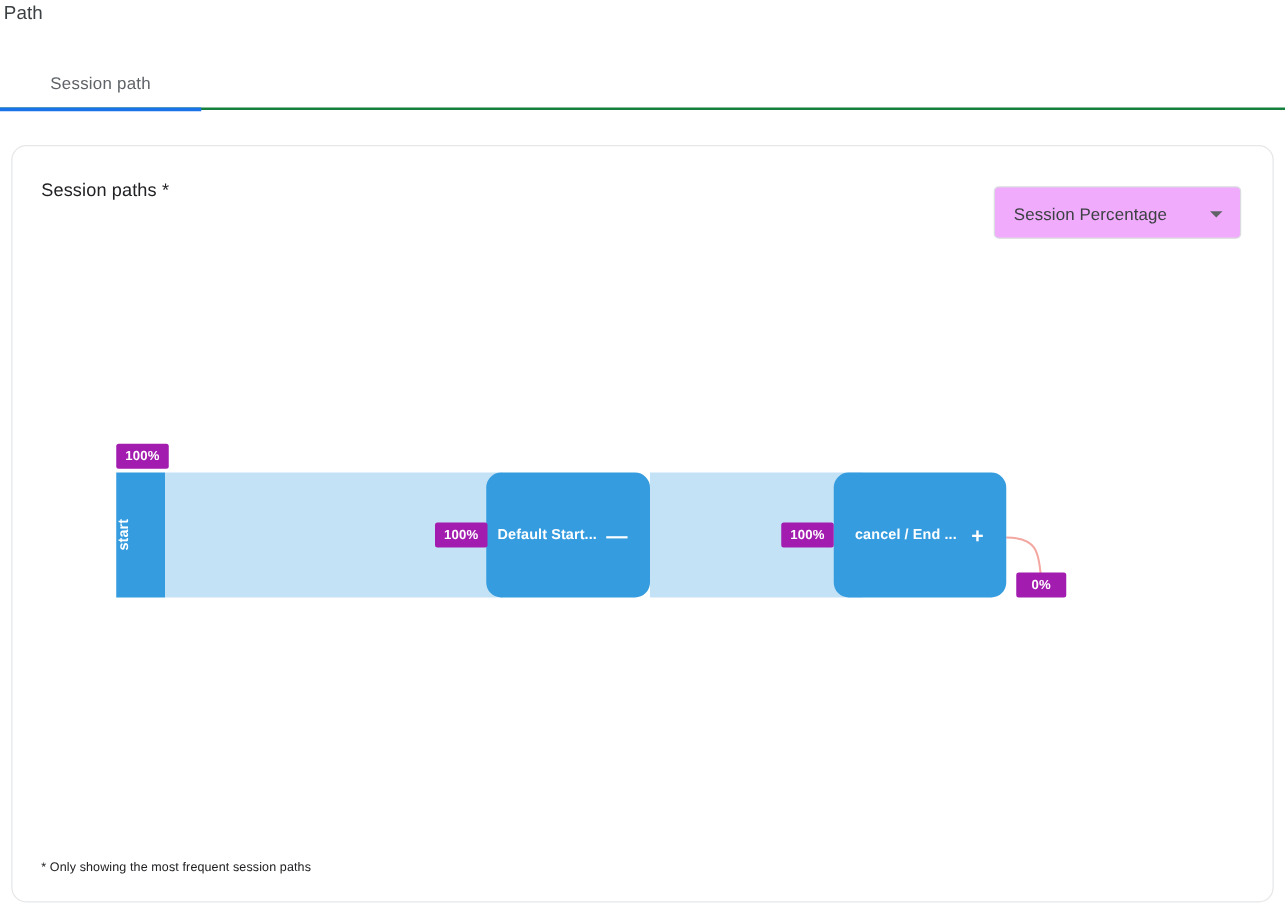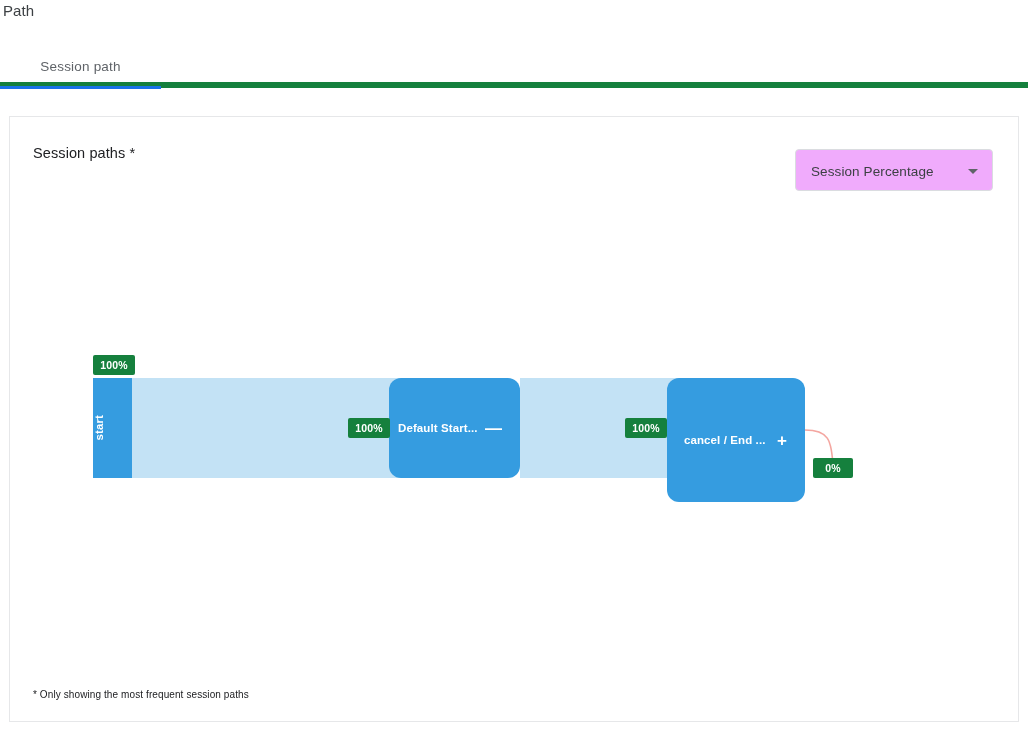--- a/index.html
+++ b/index.html
@@ -17,21 +17,21 @@
     font-size: 15px;
     color: #3c4043;
     letter-spacing: .1px;
   }
 
   
   #tabbar {
     position: absolute;
     left: 0; top: 44px;
     width: 1028px; height: 44px;
-    border-bottom: 6px solid #15803d;
+    border-bottom: 2px solid #15803d;
   }
   .tab {
     position: absolute;
     top: 0; height: 44px;
     display: flex; align-items: center; justify-content: center;
     font-size: 13.5px;
     color: #5f6368;
     letter-spacing: .2px;
     cursor: pointer;
     user-select: none;
@@ -47,21 +47,21 @@
   #tab-0 { left: 0px;   width: 161px; }
   #tab-1 { left: 161px; width: 157px; }
 
   
   #card {
     position: absolute;
     left: 9px; top: 116px;
     width: 1010px; height: 606px;
     background: #ffffff;
     border: 1px solid #e6e7e9;
-    border-radius: 0;
+    border-radius: 12px;
   }
 
   #card-title {
     position: absolute;
     left: 23px; top: 28px;
     font-size: 14.5px;
     color: #202124;
     letter-spacing: .1px;
   }
 
@@ -130,21 +130,21 @@
     font-size: 17px;
     font-weight: bold;
     line-height: 1;
     color: #ffffff;
     cursor: pointer;
     user-select: none;
   }
 
   .badge {
     position: absolute;
-    background: #15803d;
+    background: #a21caf;
     color: #ffffff;
     font-size: 10.5px;
     font-weight: bold;
     border-radius: 2px;
     display: flex;
     align-items: center;
     justify-content: center;
     letter-spacing: .2px;
     cursor: default;
   }
@@ -190,21 +190,21 @@
 
     <div class="node" id="node-start" style="left:83px; top:261px; width:39px; height:100px;">
       <span class="node-label node-vertical">start</span>
     </div>
 
     <div class="node node-round" id="node-default-start" style="left:379px; top:261px; width:131px; height:100px;">
       <span class="node-label" style="margin-left:9px;">Default Start...</span>
       <span class="node-toggle">—</span>
     </div>
 
-    <div class="node node-round" id="node-cancel-end" style="left:657px; top:261px; width:138px; height:124px;">
+    <div class="node node-round" id="node-cancel-end" style="left:657px; top:261px; width:138px; height:100px;">
       <span class="node-label" style="margin-left:17px;">cancel / End ...</span>
       <span class="node-toggle">+</span>
     </div>
 
     <div class="badge" style="left:83px; top:238px; width:42px; height:20px;">100%</div>
 
     <div class="badge" style="left:338px; top:301px; width:42px; height:20px;">100%</div>
 
     <div class="badge" style="left:615px; top:301px; width:42px; height:20px;">100%</div>
 

